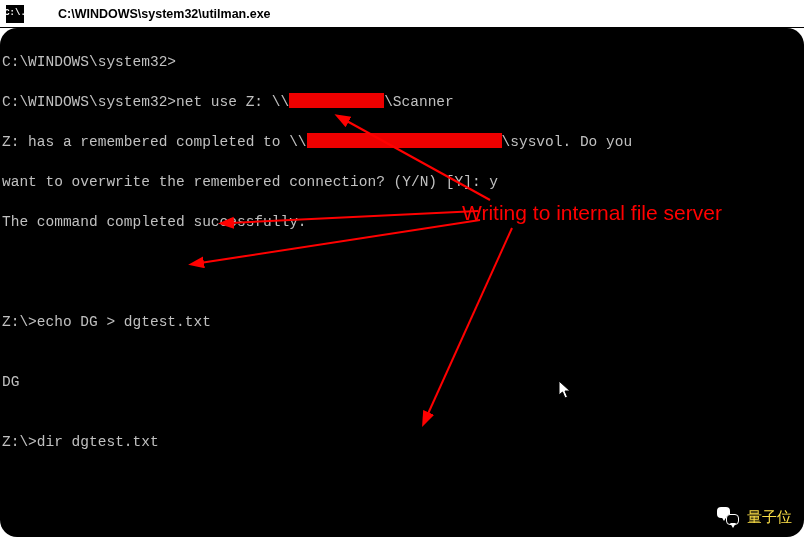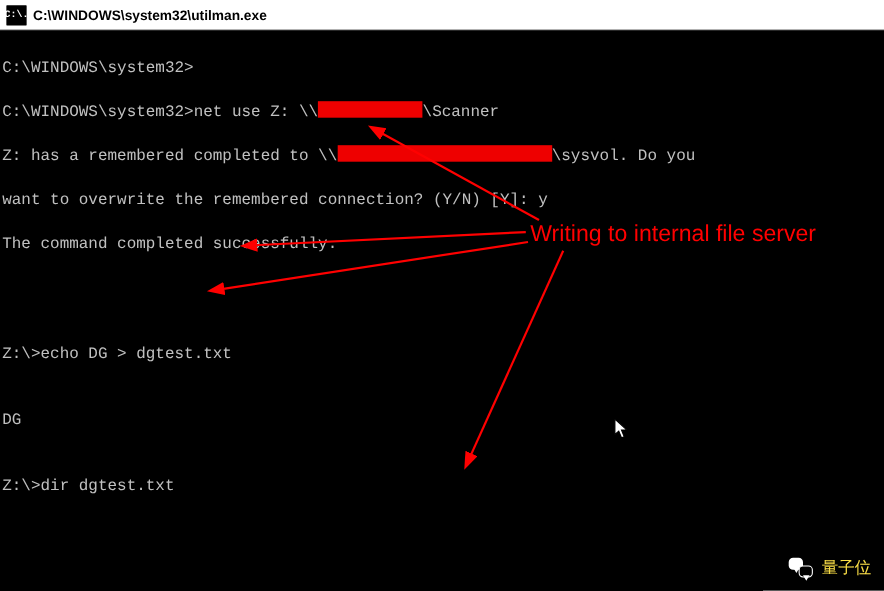--- a/index.html
+++ b/index.html
@@ -14,36 +14,38 @@
   .titlebar-icon {
     width: 18px; height: 18px; background: #000; border: 1px solid #000; position: relative;
     display: flex; align-items: center; justify-content: center; margin-right: 6px;
   }
   .titlebar-icon-inner {
     color: #fff; font-size: 9px; font-weight: bold; line-height: 1;
   }
   .titlebar-text {
     font-family: "Segoe UI", Arial, sans-serif; font-size: 12.5px; color: #000;
     font-weight: 600;
+    margin-left: 28px;
   }
   .terminal {
     background: #000; color: #c0c0c0; width: 100%; height: calc(537px - 28px);
     font-size: 14.5px; line-height: 20px; padding: 4px 2px 4px 2px;
     white-space: pre; position: relative; overflow: hidden;
     font-family: Consolas, "Courier New", monospace;
+    border-radius: 17px;
   }
   .line { display: block; height: 20px; }
   .blank { height: 20px; }
   .redact {
     display: inline-block; background: #e00; height: 15px; vertical-align: -2px;
   }
   .r1 { width: 95px; }
   .r2 { width: 195px; }
   .anno-text {
-    position: absolute; left: 482px; top: 175px; color: #f00;
+    position: absolute; left: 462px; top: 175px; color: #f00;
     font-family: Arial, sans-serif; font-size: 21px; font-weight: 400;
     white-space: nowrap;
   }
   svg.arrows { position: absolute; left: 0; top: 0; width: 804px; height: 509px; pointer-events: none; }
   .cursor-svg { position: absolute; left: 558px; top: 352px; width: 14px; height: 20px; }
   .watermark {
     position: absolute; right: 12px; bottom: 10px; display: flex; align-items: center;
     color: #fde047; font-family: Arial, sans-serif; font-size: 15px;
   }
   .watermark-icon {

